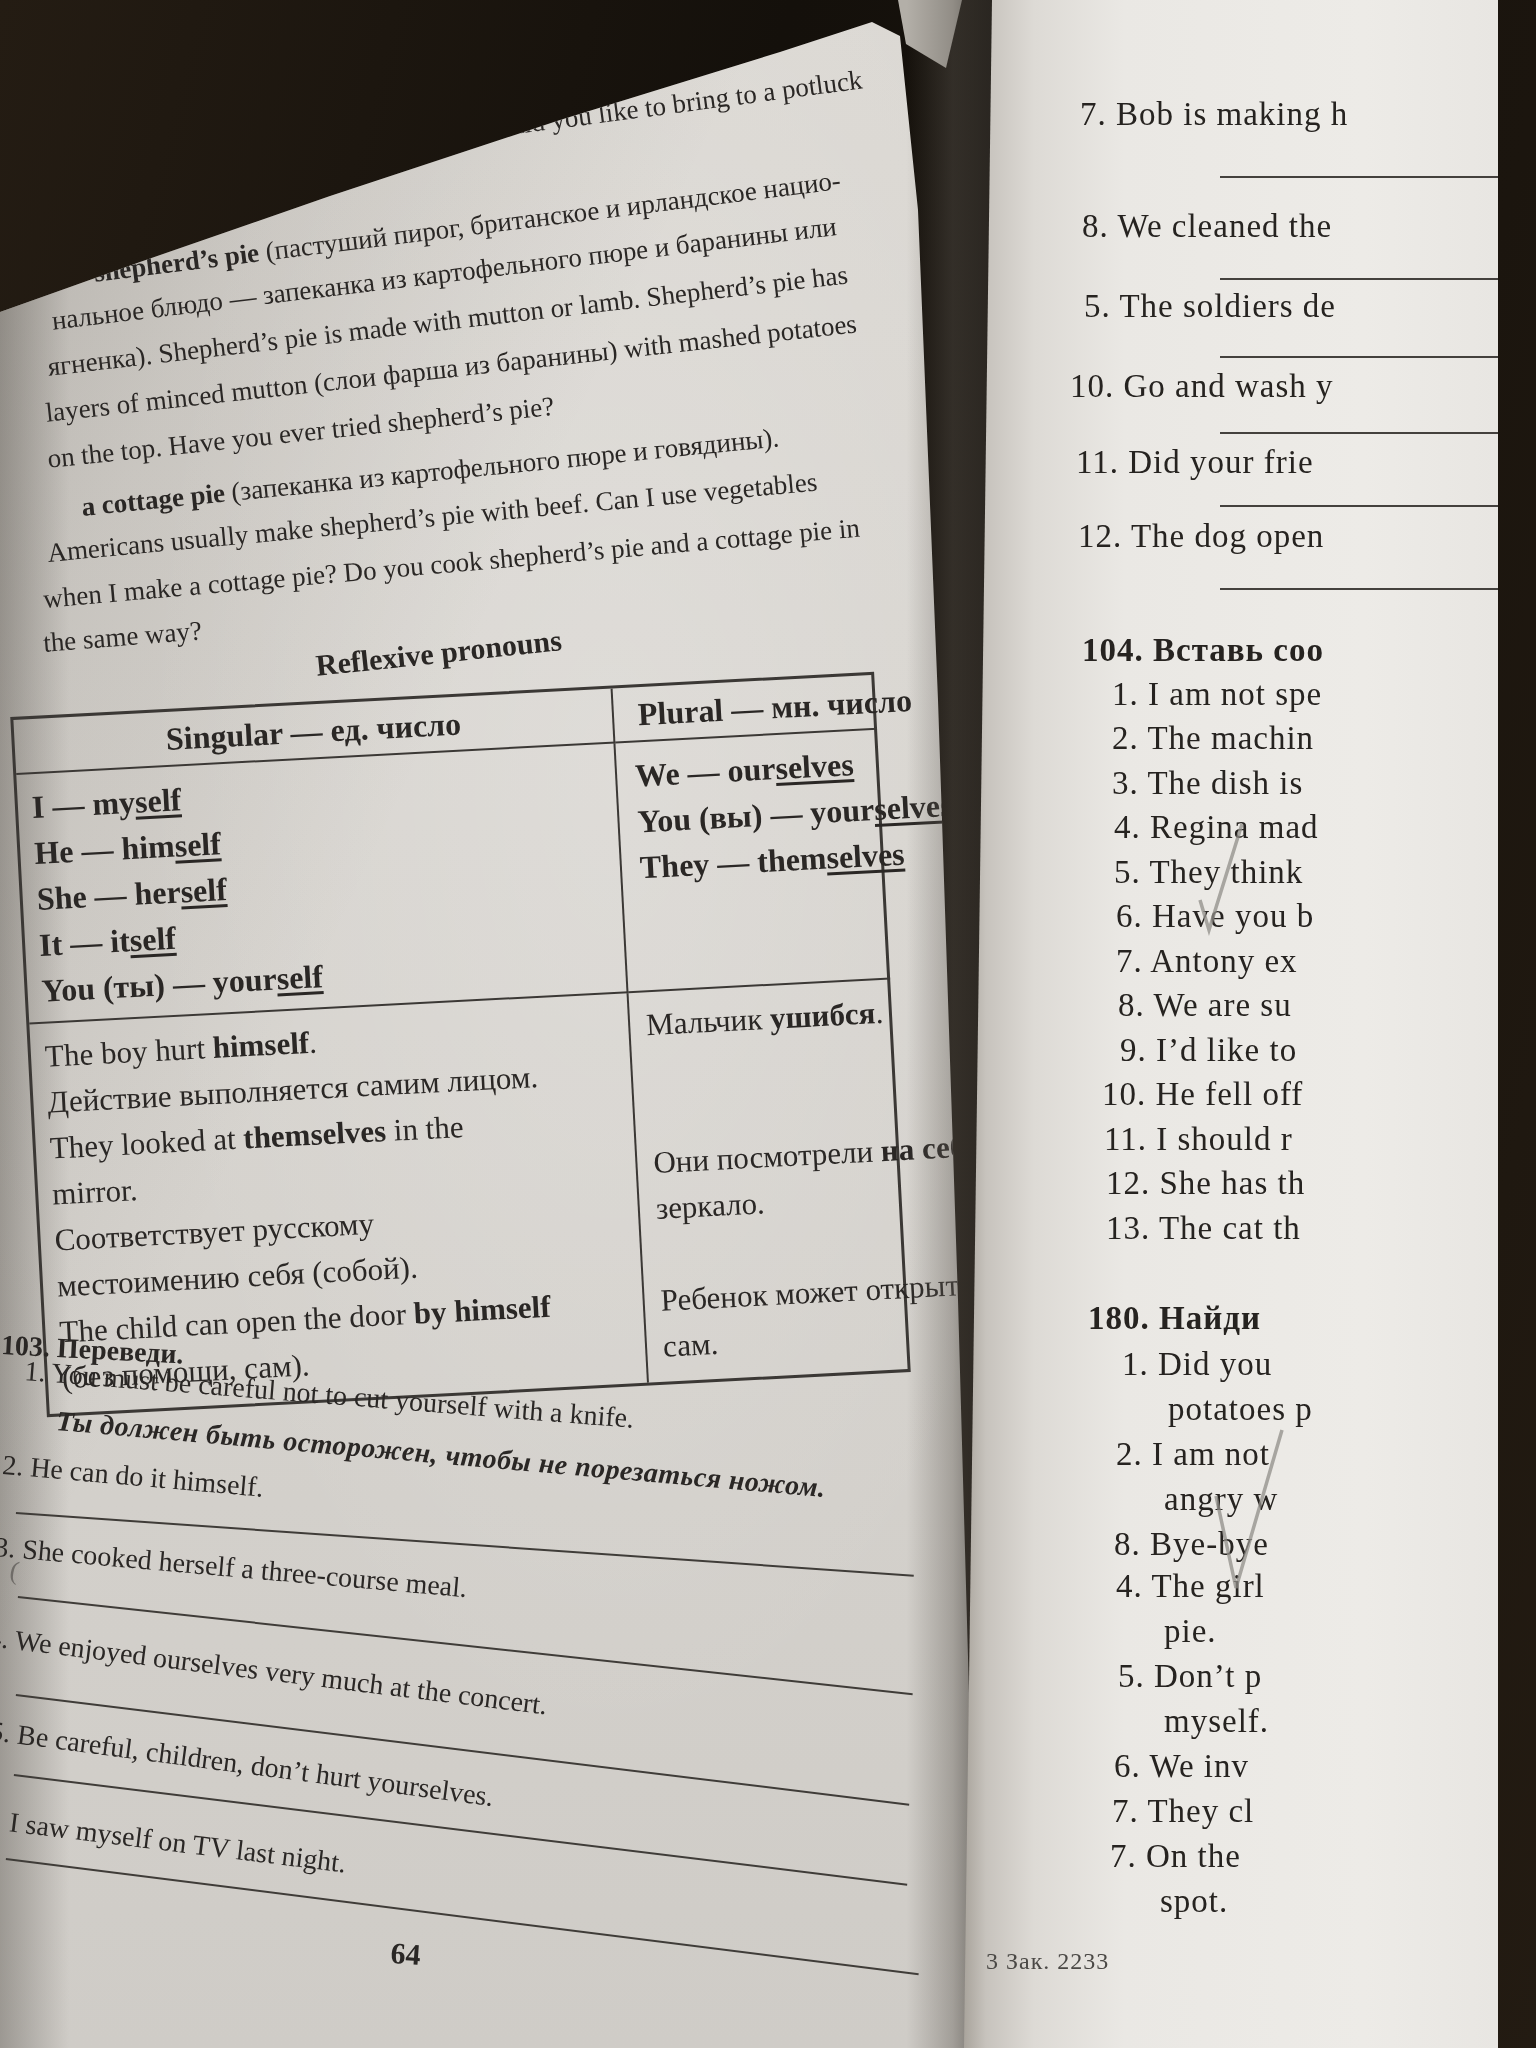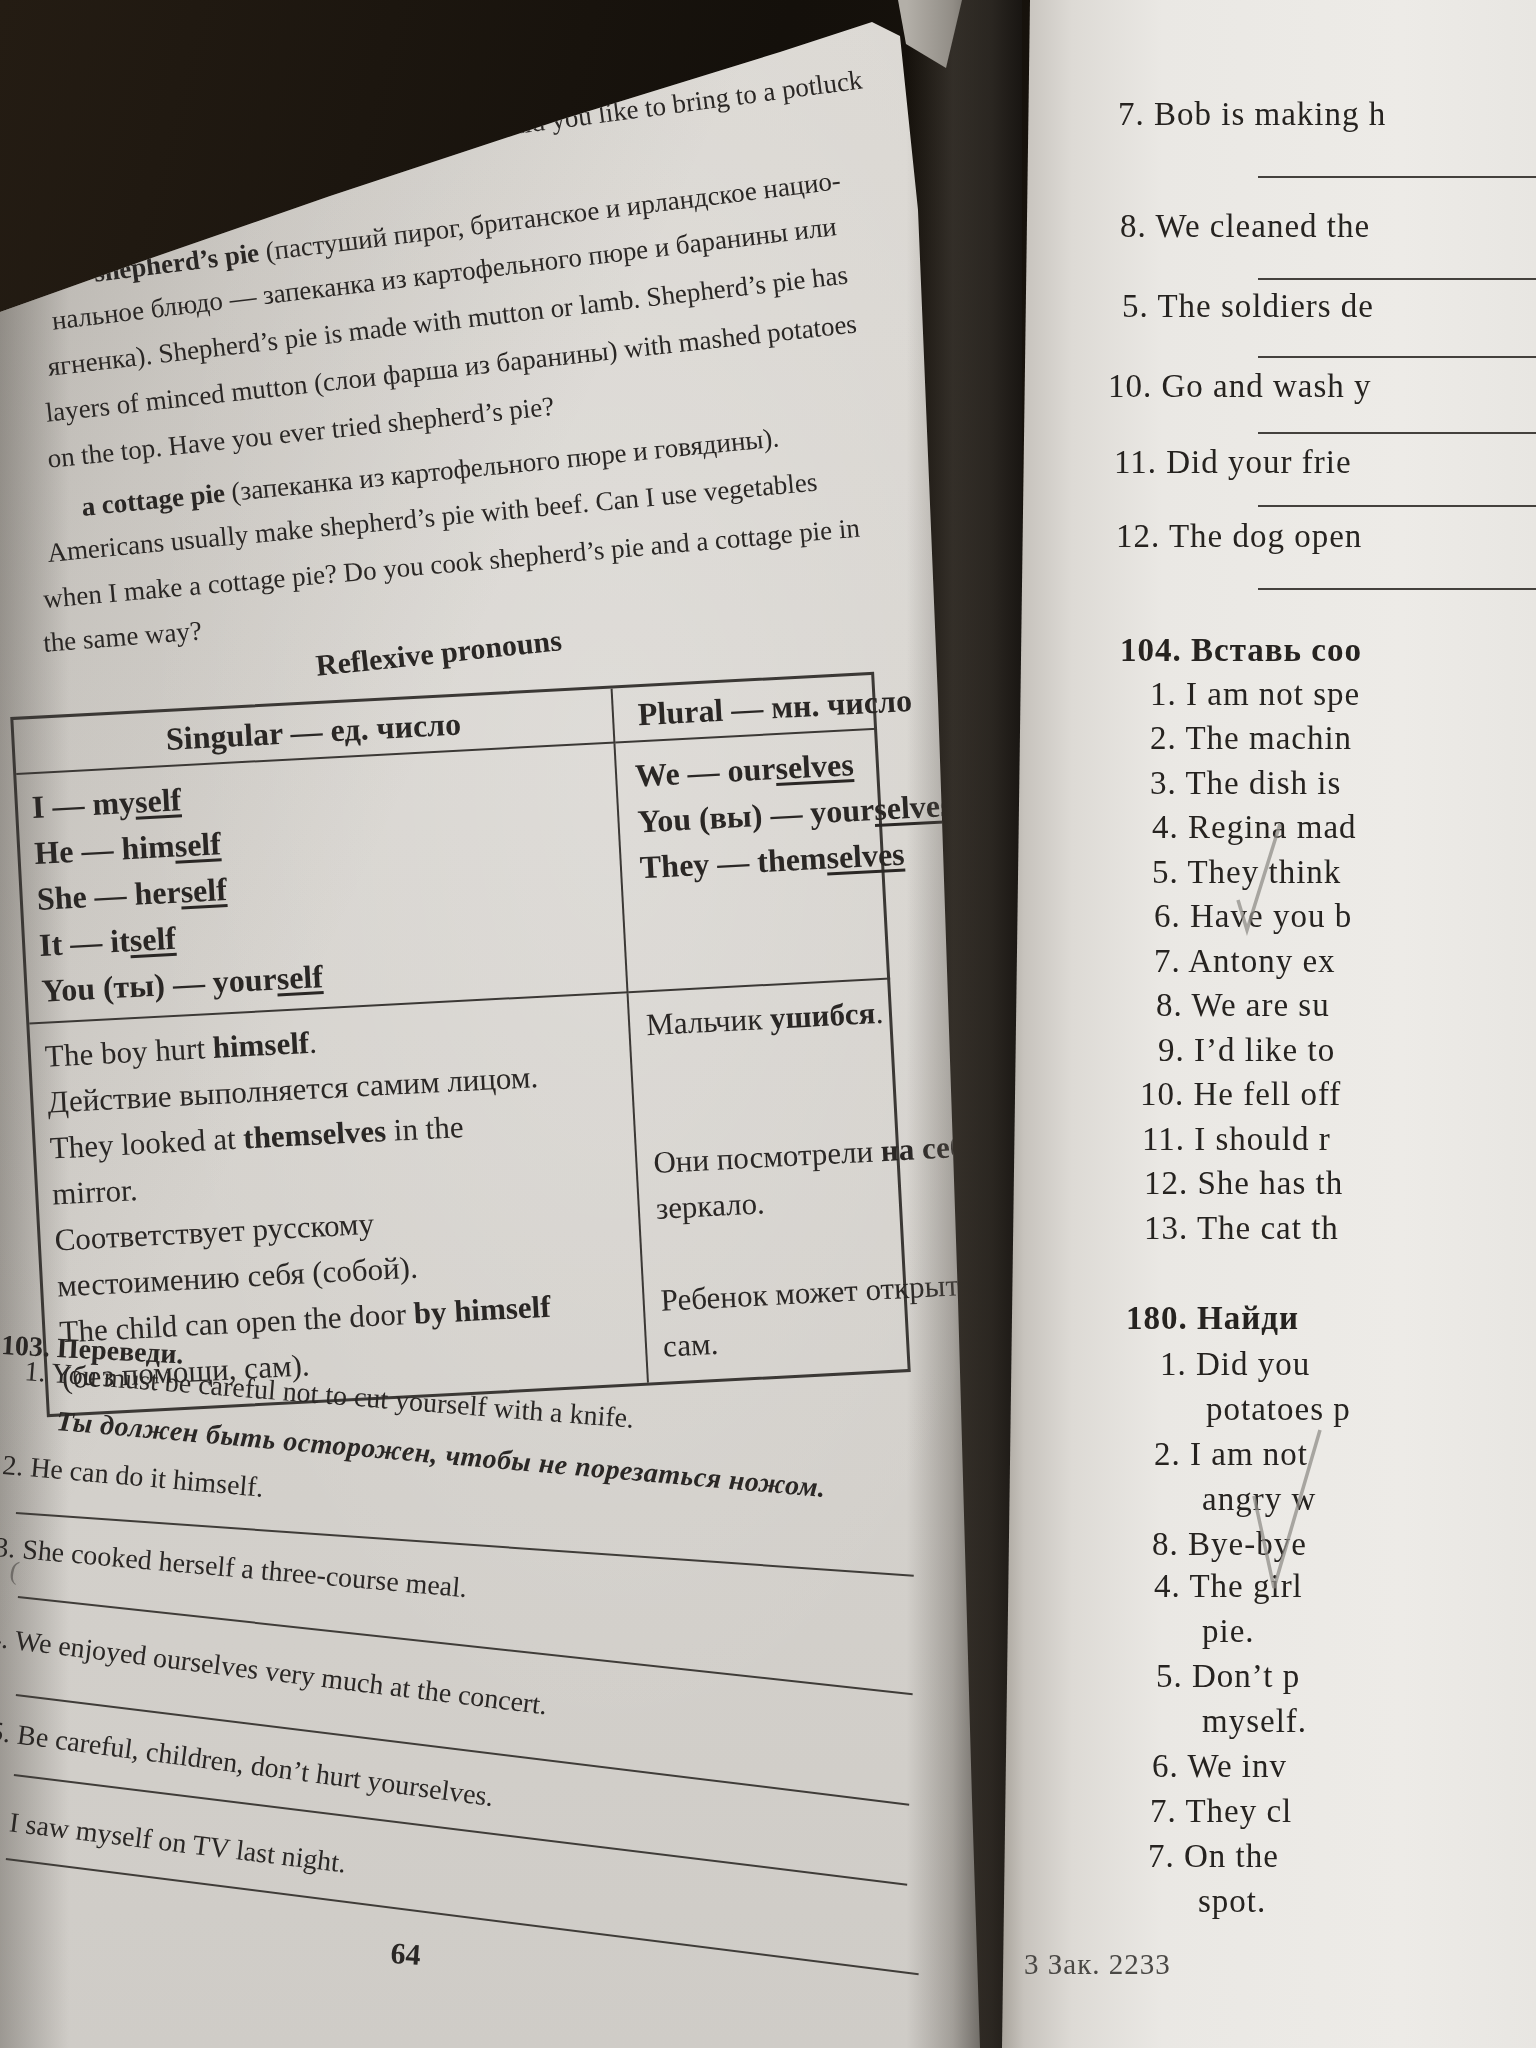--- a/index.html
+++ b/index.html
@@ -12,21 +12,21 @@
       background:#b3afa8;}
   .left-page{position:absolute;left:0;top:0;width:990px;height:2048px;z-index:2;
       clip-path:polygon(0 312px,140px 262px,330px 196px,560px 120px,780px 52px,872px 22px,900px 36px,918px 210px,938px 700px,958px 1300px,972px 1800px,980px 2048px,0 2048px);
       background:
         radial-gradient(ellipse at 62% 38%,rgba(255,255,255,.18),rgba(255,255,255,0) 55%),
         linear-gradient(115deg,rgba(82,76,68,.30) 0%,rgba(82,76,68,.12) 18%,rgba(82,76,68,0) 40%),
         linear-gradient(90deg,rgba(60,55,48,.35) 0%,rgba(60,55,48,0) 7%),
         linear-gradient(180deg,#dcd9d4 0%,#d8d5d0 30%,#d5d2cd 60%,#cfccc7 100%);}
   .gutter{position:absolute;left:868px;top:0;width:154px;height:2048px;z-index:3;
       background:linear-gradient(90deg,rgba(0,0,0,0) 0%,rgba(120,113,104,0) 25%,rgba(95,90,83,.40) 55%,rgba(50,46,41,.72) 80%,rgba(25,22,19,.88) 100%);}
-  .right-page{position:absolute;left:1002px;top:0;width:534px;height:2048px;z-index:4;
+  .right-page{position:absolute;left:964px;top:0;width:534px;height:2048px;z-index:4;
       clip-path:polygon(28px 0,100% 0,100% 100%,0 100%);
       background:linear-gradient(90deg,#a9a49c 0px,#c7c3bd 22px,#dddad5 70px,#eae8e4 160px,#edebe7 400px,#e8e6e2 100%);
       color:#262320;}
   .line{position:absolute;white-space:nowrap;transform-origin:0 0;line-height:1.18;}
   .intro{font-size:27px;}
   .ex{font-size:28px;}
   .rus{font-size:28px;font-style:italic;font-weight:bold;letter-spacing:.5px;}
   .bold{font-weight:bold;}
   .blank{position:absolute;height:0;border-bottom:2.5px solid #3f3c38;transform-origin:0 0;}
   .rblank{position:absolute;height:0;border-bottom:2.5px solid #44413d;}
@@ -41,21 +41,21 @@
   .b1r{border-bottom:2.5px solid #3b3835;padding:10px 0 0 18px;}
   .b2l{border-right:2.5px solid #3b3835;padding:10px 0 12px 14px;}
   .b2r{position:relative;}
   .pl{font-size:32px;font-weight:bold;line-height:46px;white-space:nowrap;}
   .pl u,u{text-decoration-thickness:2.5px;text-underline-offset:4px;}
   .xl{font-size:31px;line-height:46px;white-space:nowrap;}
   .b2r .xl{position:absolute;left:16px;}
   .rline{position:absolute;white-space:nowrap;font-size:33px;letter-spacing:1px;transform-origin:0 0;}
   .rbold{font-weight:bold;}
   .pagenum{position:absolute;font-size:30px;font-weight:bold;transform-origin:0 0;}
-  .footer{position:absolute;font-size:29px;color:#4a4845;letter-spacing:1px;}
+  .footer{position:absolute;font-size:24px;color:#4a4845;letter-spacing:1px;}
   .pencil{position:absolute;left:0;top:0;width:534px;height:2048px;pointer-events:none;}
   .paren{position:absolute;font-size:26px;color:#6f6c68;transform:rotate(10deg);}
 </style>
 </head>
 <body>
 
 <div class="photo">
   <div class="bg"></div>
   <div class="sliver"></div>
 

